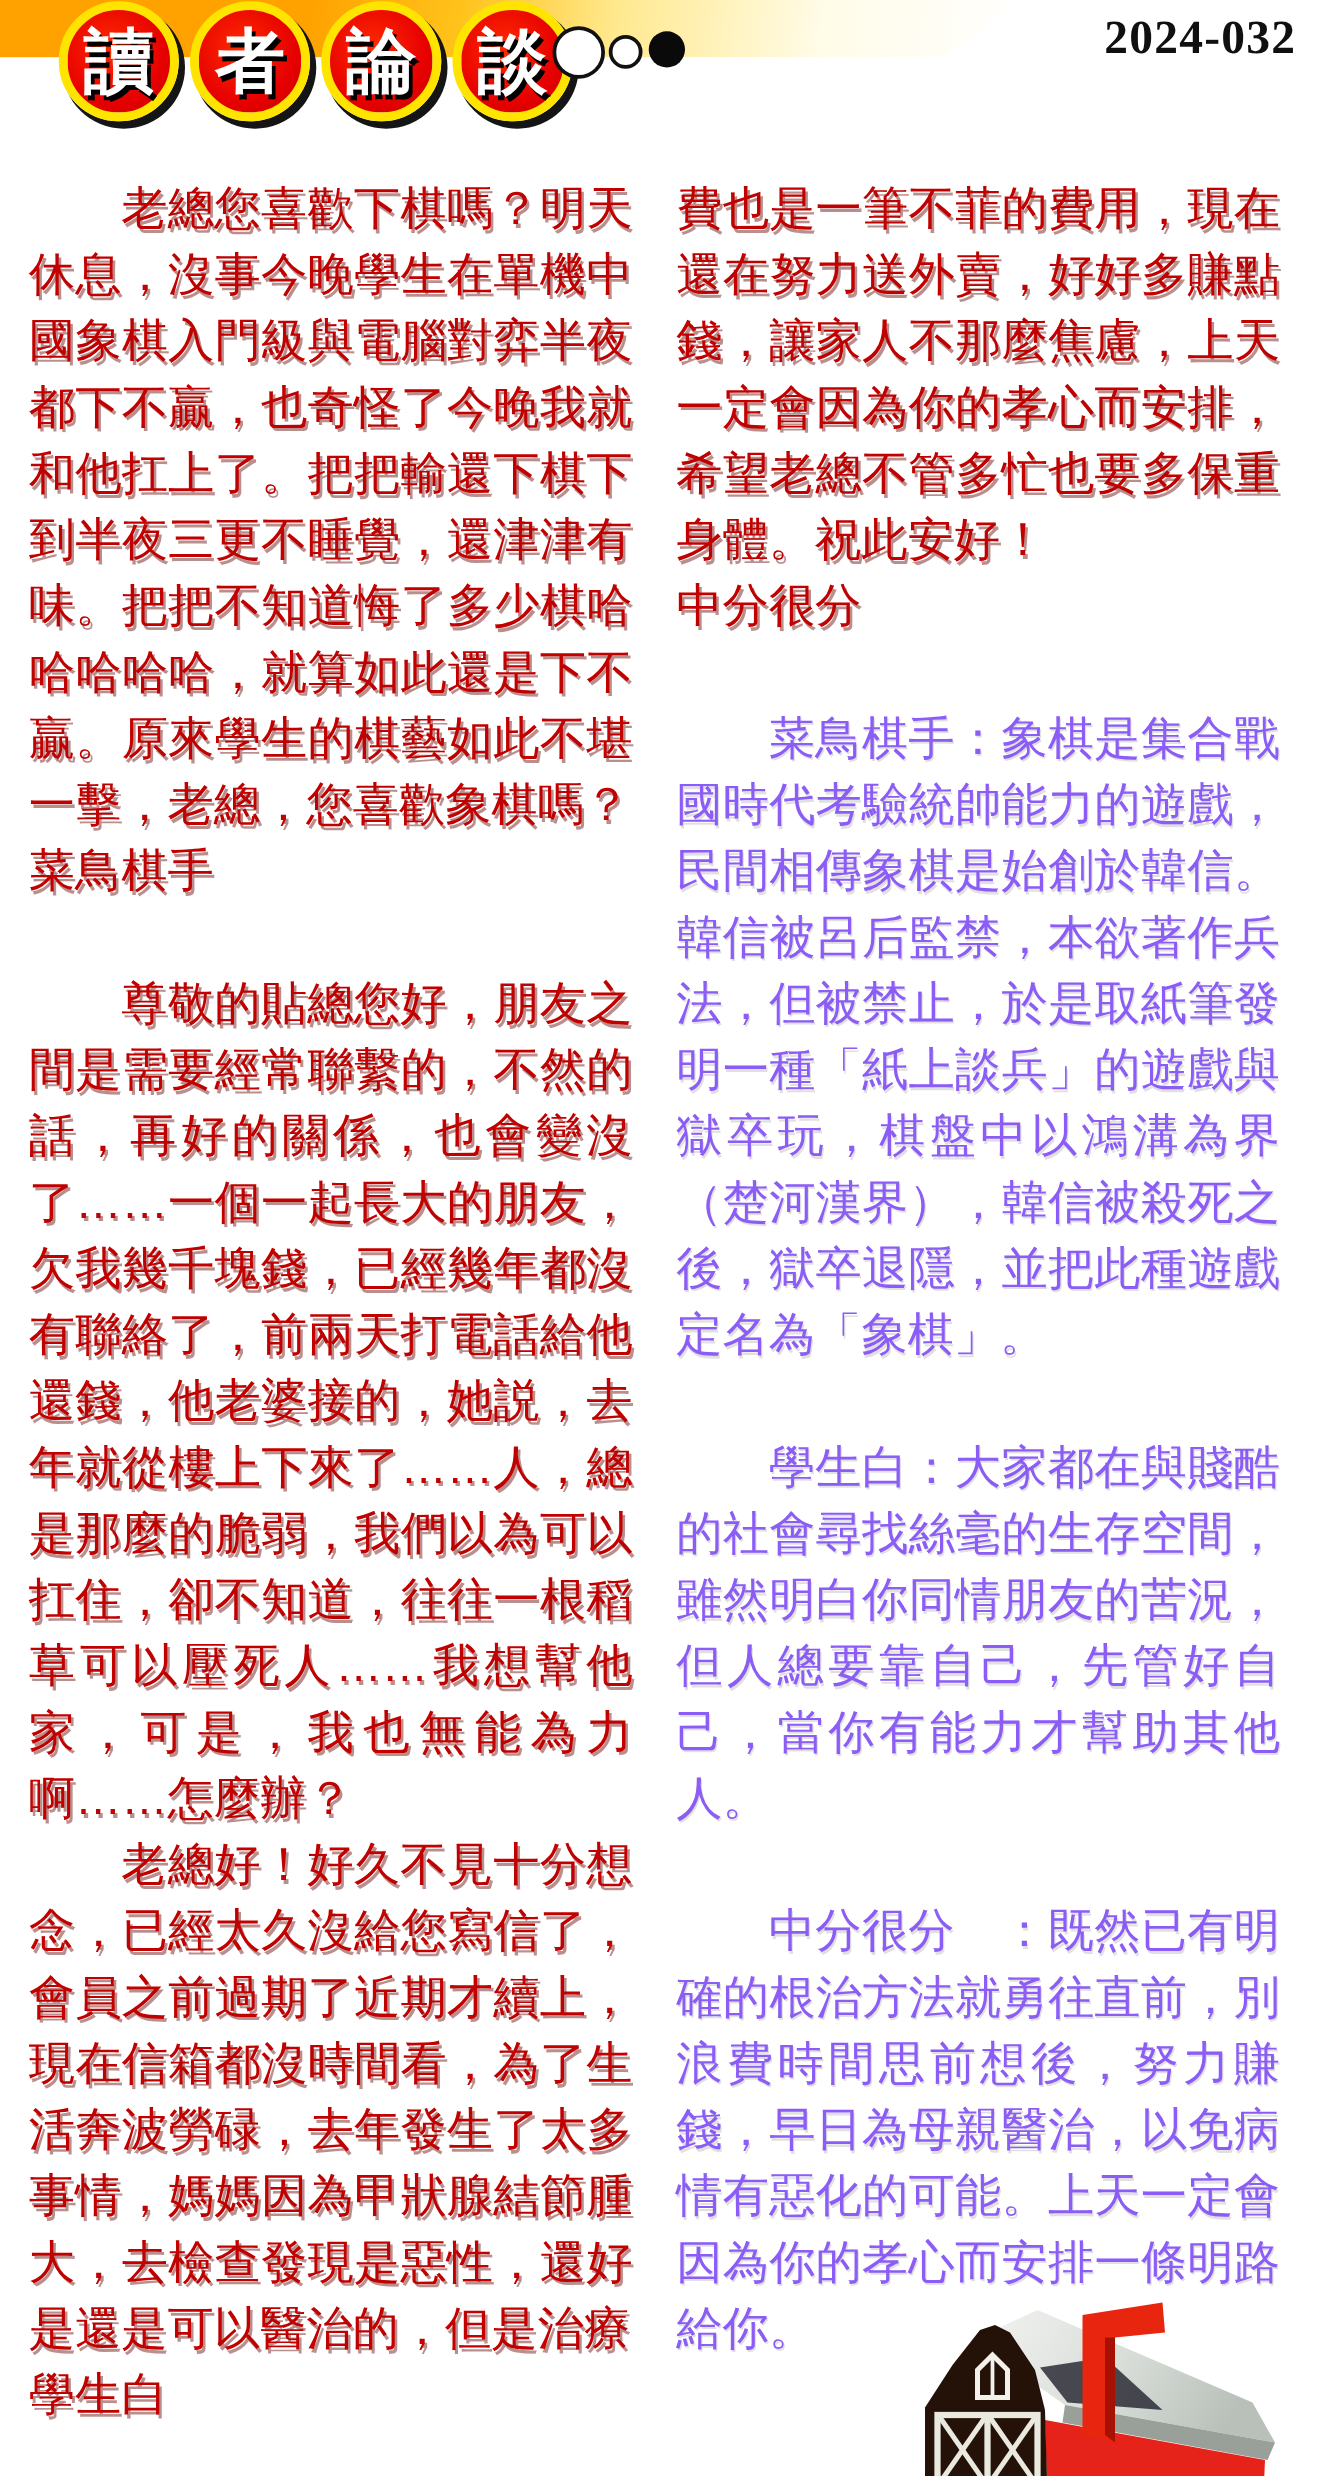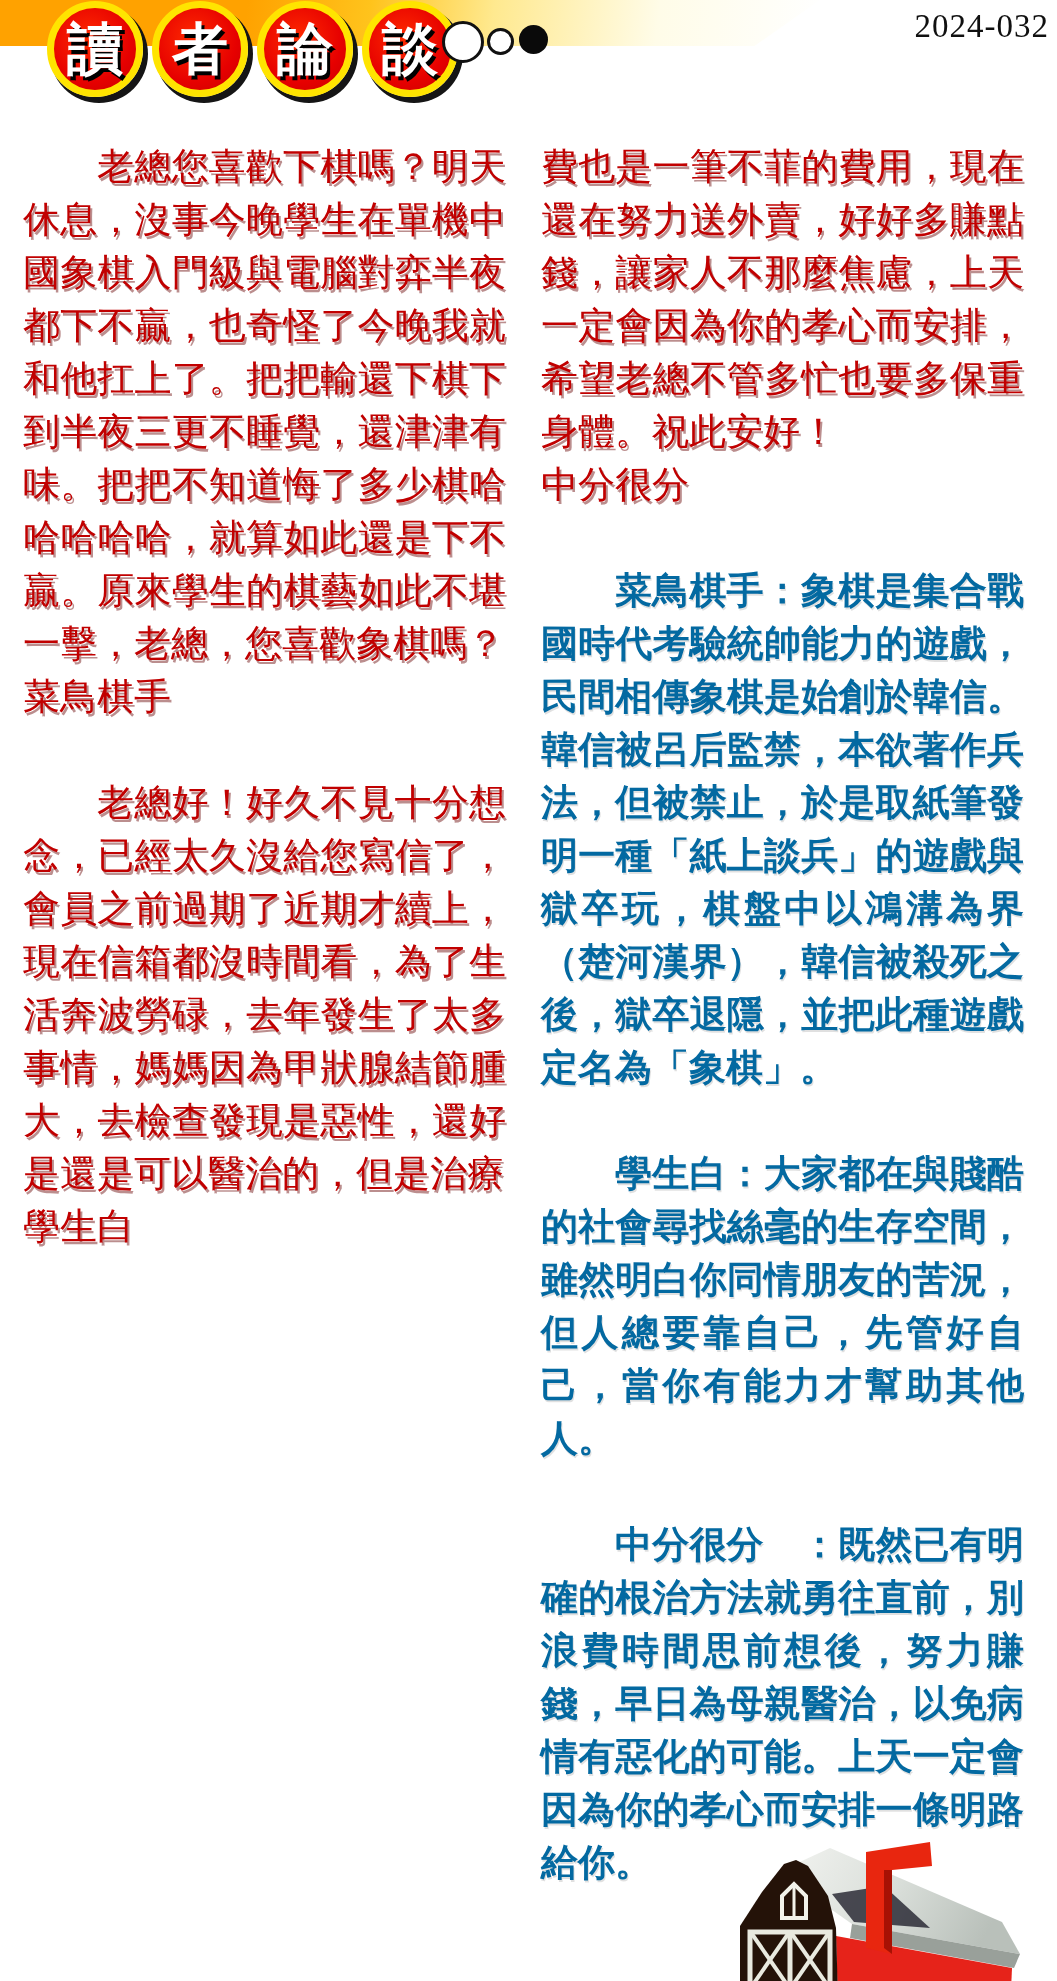--- a/index.html
+++ b/index.html
@@ -23,38 +23,38 @@
   .badge-char{
     color:#ffffff;font-size:56px;font-weight:900;line-height:1;
     text-shadow:3px 4px 0 #000000;
   }
   .b1{left:47px;} .b2{left:152px;} .b3{left:257px;} .b4{left:362px;}
   .dot{position:absolute;border-radius:50%;}
   .dot-large{left:442px;top:21px;width:36px;height:36px;background:#ffffff;border:3px solid #111111;}
   .dot-small{left:487px;top:28px;width:21px;height:21px;background:#ffffff;border:3px solid #111111;}
   .dot-black{left:519px;top:25px;width:29px;height:29px;background:#0a0a0a;}
   .issue{
-    position:absolute;top:8px;right:8px;
+    position:absolute;top:8px;right:20px;
     font-family:"Liberation Serif","DejaVu Serif",serif;
-    font-size:33px;font-weight:400;color:#101010;letter-spacing:1px;
+    font-size:38px;font-weight:700;color:#101010;letter-spacing:1px;
   }
   
   .col{
     position:absolute;top:96px;width:483px;
     font-size:37px;line-height:53px;
     text-align:justify;text-justify:inter-ideograph;
     letter-spacing:0px;
     margin-top:44px;
   }
   .col-left{left:23px;}
   .col-right{left:541px;}
   .p{margin:0;text-indent:2em;}
   .no-indent{text-indent:0;}
   .para-red{color:#c10000;text-shadow:2px 3px 0 rgba(105,5,5,0.45);}
-  .para-black{color:#0369a1;text-shadow:1px 2px 0 rgba(0,0,0,0.12);font-weight:bold;}
+  .para-black{color:#8b5cf6;text-shadow:1px 2px 0 rgba(0,0,0,0.12);}
   .sig{text-align:left;text-indent:0;padding-right:12px;margin:0 0 53px 0;}
   .gap-after{margin-bottom:53px;}
   
   .mailbox{
     float:right;width:292px;height:272px;margin:0 0 0 6px;
     shape-margin:4px;
   }
   .mailbox svg{display:block;width:100%;height:100%;}
 </style>
 </head>
@@ -79,20 +79,21 @@
 
   <div class="dot dot-large"></div>
   <div class="dot dot-small"></div>
   <div class="dot dot-black"></div>
 
   <div class="issue">2024-032</div>
 
   <div class="col col-left">
     <p class="p para-red">老總您喜歡下棋嗎？明天休息，沒事今晚學生在單機中國象棋入門級與電腦對弈半夜都下不贏，也奇怪了今晚我就和他扛上了。把把輸還下棋下到半夜三更不睡覺，還津津有味。把把不知道悔了多少棋哈哈哈哈哈，就算如此還是下不贏。原來學生的棋藝如此不堪一擊，老總，您喜歡象棋嗎？</p>
     <p class="p para-red sig">菜鳥棋手</p>
+    <p class="p para-red">尊敬的貼總您好，朋友之間是需要經常聯繫的，不然的話，再好的關係，也會變沒了……一個一起長大的朋友，欠我幾千塊錢，已經幾年都沒有聯絡了，前兩天打電話給他還錢，他老婆接的，她説，去年就從樓上下來了……人，總是那麼的脆弱，我們以為可以扛住，卻不知道，往往一根稻草可以壓死人……我想幫他家，可是，我也無能為力啊……怎麼辦？</p>
     <p class="p para-red">老總好！好久不見十分想念，已經太久沒給您寫信了，會員之前過期了近期才續上，現在信箱都沒時間看，為了生活奔波勞碌，去年發生了太多事情，媽媽因為甲狀腺結節腫大，去檢查發現是惡性，還好是還是可以醫治的，但是治療</p>
     <p class="p para-red sig">學生白</p>
   </div>
 
   <div class="col col-right">
     <p class="p para-red no-indent">費也是一筆不菲的費用，現在還在努力送外賣，好好多賺點錢，讓家人不那麼焦慮，上天一定會因為你的孝心而安排，希望老總不管多忙也要多保重身體。祝此安好！</p>
     <p class="p para-red sig">中分很分</p>
     <p class="p para-black gap-after">菜鳥棋手：象棋是集合戰國時代考驗統帥能力的遊戲，民間相傳象棋是始創於韓信。韓信被呂后監禁，本欲著作兵法，但被禁止，於是取紙筆發明一種「紙上談兵」的遊戲與獄卒玩，棋盤中以鴻溝為界（楚河漢界），韓信被殺死之後，獄卒退隱，並把此種遊戲定名為「象棋」。</p>
     <p class="p para-black gap-after">學生白：大家都在與賤酷的社會尋找絲毫的生存空間，雖然明白你同情朋友的苦況，但人總要靠自己，先管好自己，當你有能力才幫助其他人。</p>
     <p class="p para-black"><span>中分很分　：既然已有明確的根治方法就勇往直前，別浪費時間思前想後，努力賺錢，早日為母親醫治，以免病情有惡化的可能。上天一定會因為你的孝心而安排</span><span class="mailbox">

